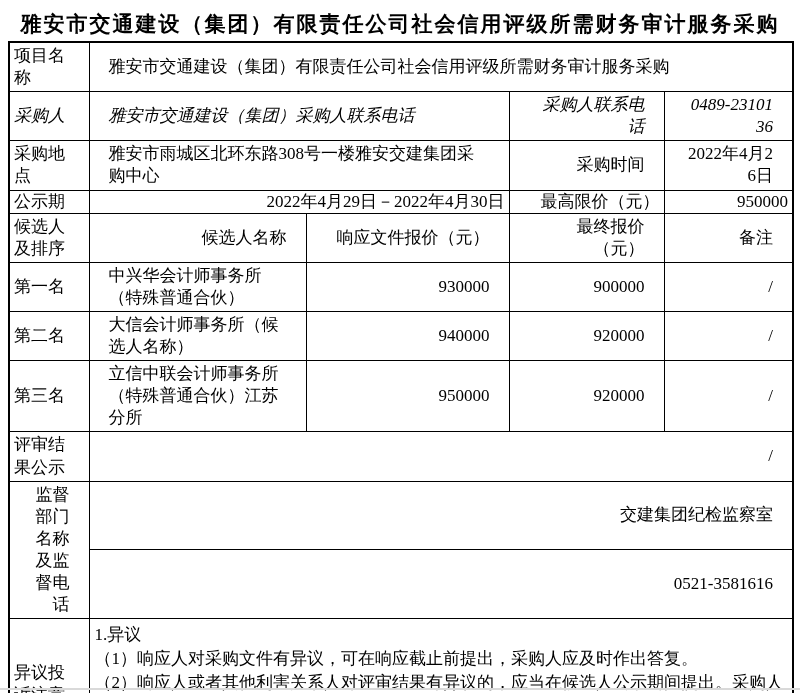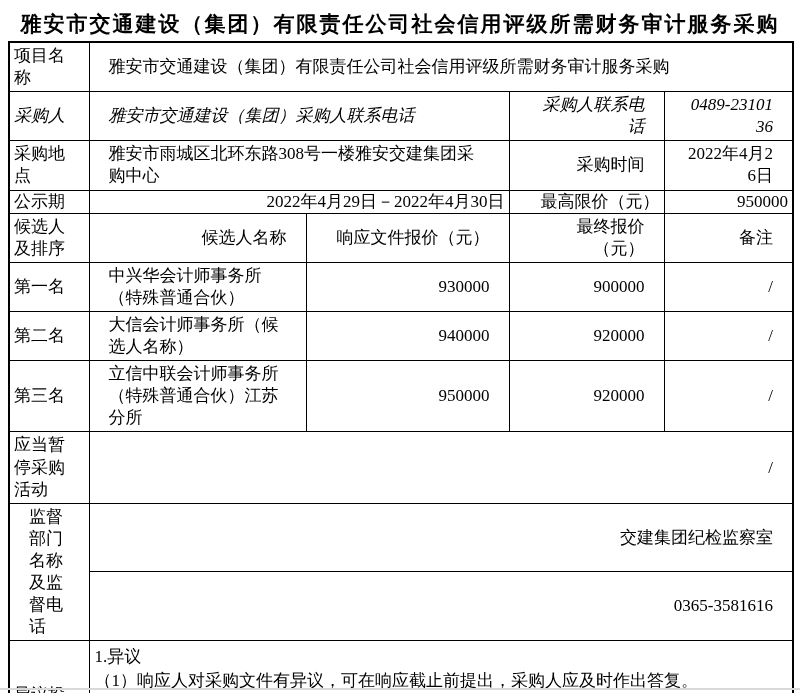--- a/index.html
+++ b/index.html
@@ -33,21 +33,21 @@
     font-size: 17px;
     line-height: 1.3;
     padding: 2px 19px;
     vertical-align: middle;
     overflow: hidden;
     word-break: break-all;
   }
   .left { text-align: left; }
   .ctr  { text-align: right; }
   .lbl  { text-align: left; padding-left: 4px; }
-  .lbl-ctr { text-align: left; }
+  .lbl-ctr { text-align: right; }
   .tight { line-height: 19px; padding: 1px 4px; }
   .pre {
     white-space: pre-line;
     line-height: 24px;
     padding: 4px 4px 4px 5px;
   }
   tr.r1  { height: 45px; }
   tr.r2  { height: 45px; font-style: italic; }
   tr.r3  { height: 46px; }
   tr.r4  { height: 23px; }
@@ -137,30 +137,30 @@
 
     <tr class="r8">
       <td class="lbl">第三名</td>
       <td class="left">立信中联会计师事务所（特殊普通合伙）江苏分所</td>
       <td class="ctr">950000</td>
       <td class="ctr">920000</td>
       <td class="ctr">/</td>
     </tr>
 
     <tr class="r9">
-      <td class="lbl">应当暂停采购活动</td>
+      <td class="lbl">评审结果公示</td>
       <td class="ctr" colspan="4">/</td>
     </tr>
 
     <tr class="r10">
       <td class="lbl-ctr" rowspan="2">监督部门名称及监督电话</td>
       <td class="ctr" colspan="4">交建集团纪检监察室</td>
     </tr>
     <tr class="r11">
-      <td class="ctr" colspan="4">0365-3581616</td>
+      <td class="ctr" colspan="4">0521-3581616</td>
     </tr>
 
     <tr class="r12">
       <td class="lbl">异议投诉注意事项</td>
       <td class="left pre" colspan="4">1.异议
 （1）响应人对采购文件有异议，可在响应截止前提出，采购人应及时作出答复。
 （2）响应人或者其他利害关系人对评审结果有异议的，应当在候选人公示期间提出。采购人应当自收到异议之日起及时作出答复；作出答复前，应当暂停采购活动。
 2.投诉
 响应人投诉前，应当先向采购人提出异议。投诉应当有明确的请求和必要的证明材料。</td>
     </tr>

